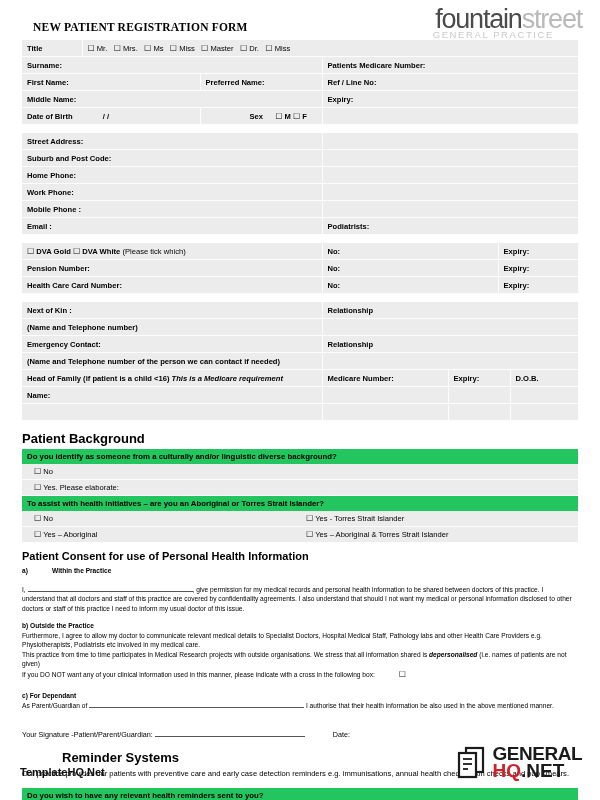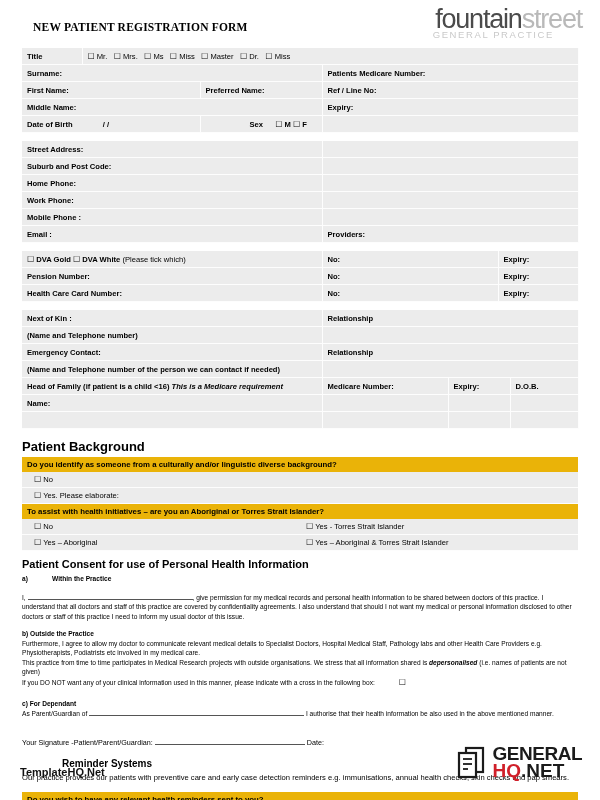--- a/index.html
+++ b/index.html
@@ -6,21 +6,21 @@
   body{
     width:600px;height:800px;
     background:#ffffff;
     font-family:"Liberation Sans", sans-serif;
     color:#000;
     overflow:hidden;
   }
   .page{position:relative;width:600px;height:800px;box-sizing:border-box;}
 
   
-  .header{position:relative;height:48px;}
+  .header{position:relative;height:40px;}
   .doc-title{
     position:absolute;left:33px;top:21px;
     font-family:"Liberation Serif", serif;
     font-weight:bold;font-size:11.5px;letter-spacing:.2px;
   }
   .logo{position:absolute;right:18px;top:6px;text-align:right;line-height:1;}
   .logo-main{font-size:27px;letter-spacing:-1.2px;font-weight:300;}
   .logo-a{color:#4b4b4b;}
   .logo-b{color:#b9b9b9;}
   .logo-sub{
@@ -46,21 +46,21 @@
   .note{font-weight:normal;}
   .ital{font-style:italic;font-weight:bold;}
   .small-note{font-weight:normal;font-size:7.2px;}
 
   
   .sec-head{
     margin:0 22px;font-size:13px;font-weight:bold;padding-bottom:3px;
   }
   .bluebar{
     margin:0 22px;width:556px;box-sizing:border-box;
-    background:#eab308;font-size:7.8px;font-weight:bold;
+    background:#22c55e;font-size:7.8px;font-weight:bold;
     padding:3px 5px;
   }
   .optrow{
     margin:0 22px;width:556px;box-sizing:border-box;
     background:#ececec;font-size:7.6px;padding:3px 12px;
     border-bottom:1px solid #fdfdfd;
   }
   .optrow.two{display:flex;}
   .optrow.two > span:first-child{width:272px;}
 
@@ -70,21 +70,21 @@
   }
   .para{margin:0 22px;font-size:6.6px;line-height:1.45;}
   .para.b{font-weight:bold;}
   .lbl-a{display:inline-block;width:30px;font-weight:bold;}
   .ul{display:inline-block;border-bottom:1px solid #555;height:7px;}
   .boxglyph{font-size:8px;}
   .spacer8{height:8px;}
   .spacer10{height:10px;}
 
   
-  .rem-title{margin:10px 22px 3px;font-size:10px;font-weight:bold;padding-left:40px;}
+  .rem-title{margin:10px 22px 3px;font-size:13px;font-weight:bold;padding-left:40px;}
   .rem-para{margin:0 22px;font-size:7.6px;line-height:1.55;}
 
   
   .footer{position:absolute;left:0;bottom:18px;width:600px;height:54px;}
   .thq-text{
     position:absolute;left:20px;bottom:4px;
     font-size:11px;font-weight:bold;color:#111;
   }
   .thq-logo{position:absolute;right:18px;bottom:2px;display:flex;align-items:center;}
   .thq-mark{position:relative;width:34px;height:34px;margin-right:4px;}
@@ -181,21 +181,21 @@
     <tr>
       <td>Work Phone:</td>
       <td></td>
     </tr>
     <tr>
       <td>Mobile Phone :</td>
       <td></td>
     </tr>
     <tr>
       <td>Email :</td>
-      <td>Providers:</td>
+      <td>Podiatrists:</td>
     </tr>
   </tbody>
     </table>
 
   <div class="gap"></div>
 
   <table class="block">
     <colgroup>
         <col style="width:300px">
         <col style="width:176px">
@@ -340,21 +340,21 @@
     <span>As Parent/Guardian of</span>
     <span class="ul" style="width:215px"></span>
     <span>I authorise that their health information be also used in the above mentioned manner.</span>
   </div>
 
   <div class="spacer10"></div>
   <div class="spacer8"></div>
   <div class="para" style="font-size:7.2px">
     <span>Your Signature -Patient/Parent/Guardian:</span>
     <span class="ul" style="width:150px"></span>
-    <span style="">Date:</span>
+    <span style="margin-left:26px">Date:</span>
   </div>
 
   <div class="rem-title">Reminder Systems</div>
   <div class="rem-para">Our practice provides our patients with preventive care and early case detection reminders e.g. immunisations, annual health checks, skin checks and pap smears.</div>
   <div class="spacer8"></div>
   <div class="bluebar">Do you wish to have any relevant health reminders sent to you?</div>
 
   <div class="footer">
     <div class="thq-text">TemplateHQ.Net</div>
     <div class="thq-logo">

